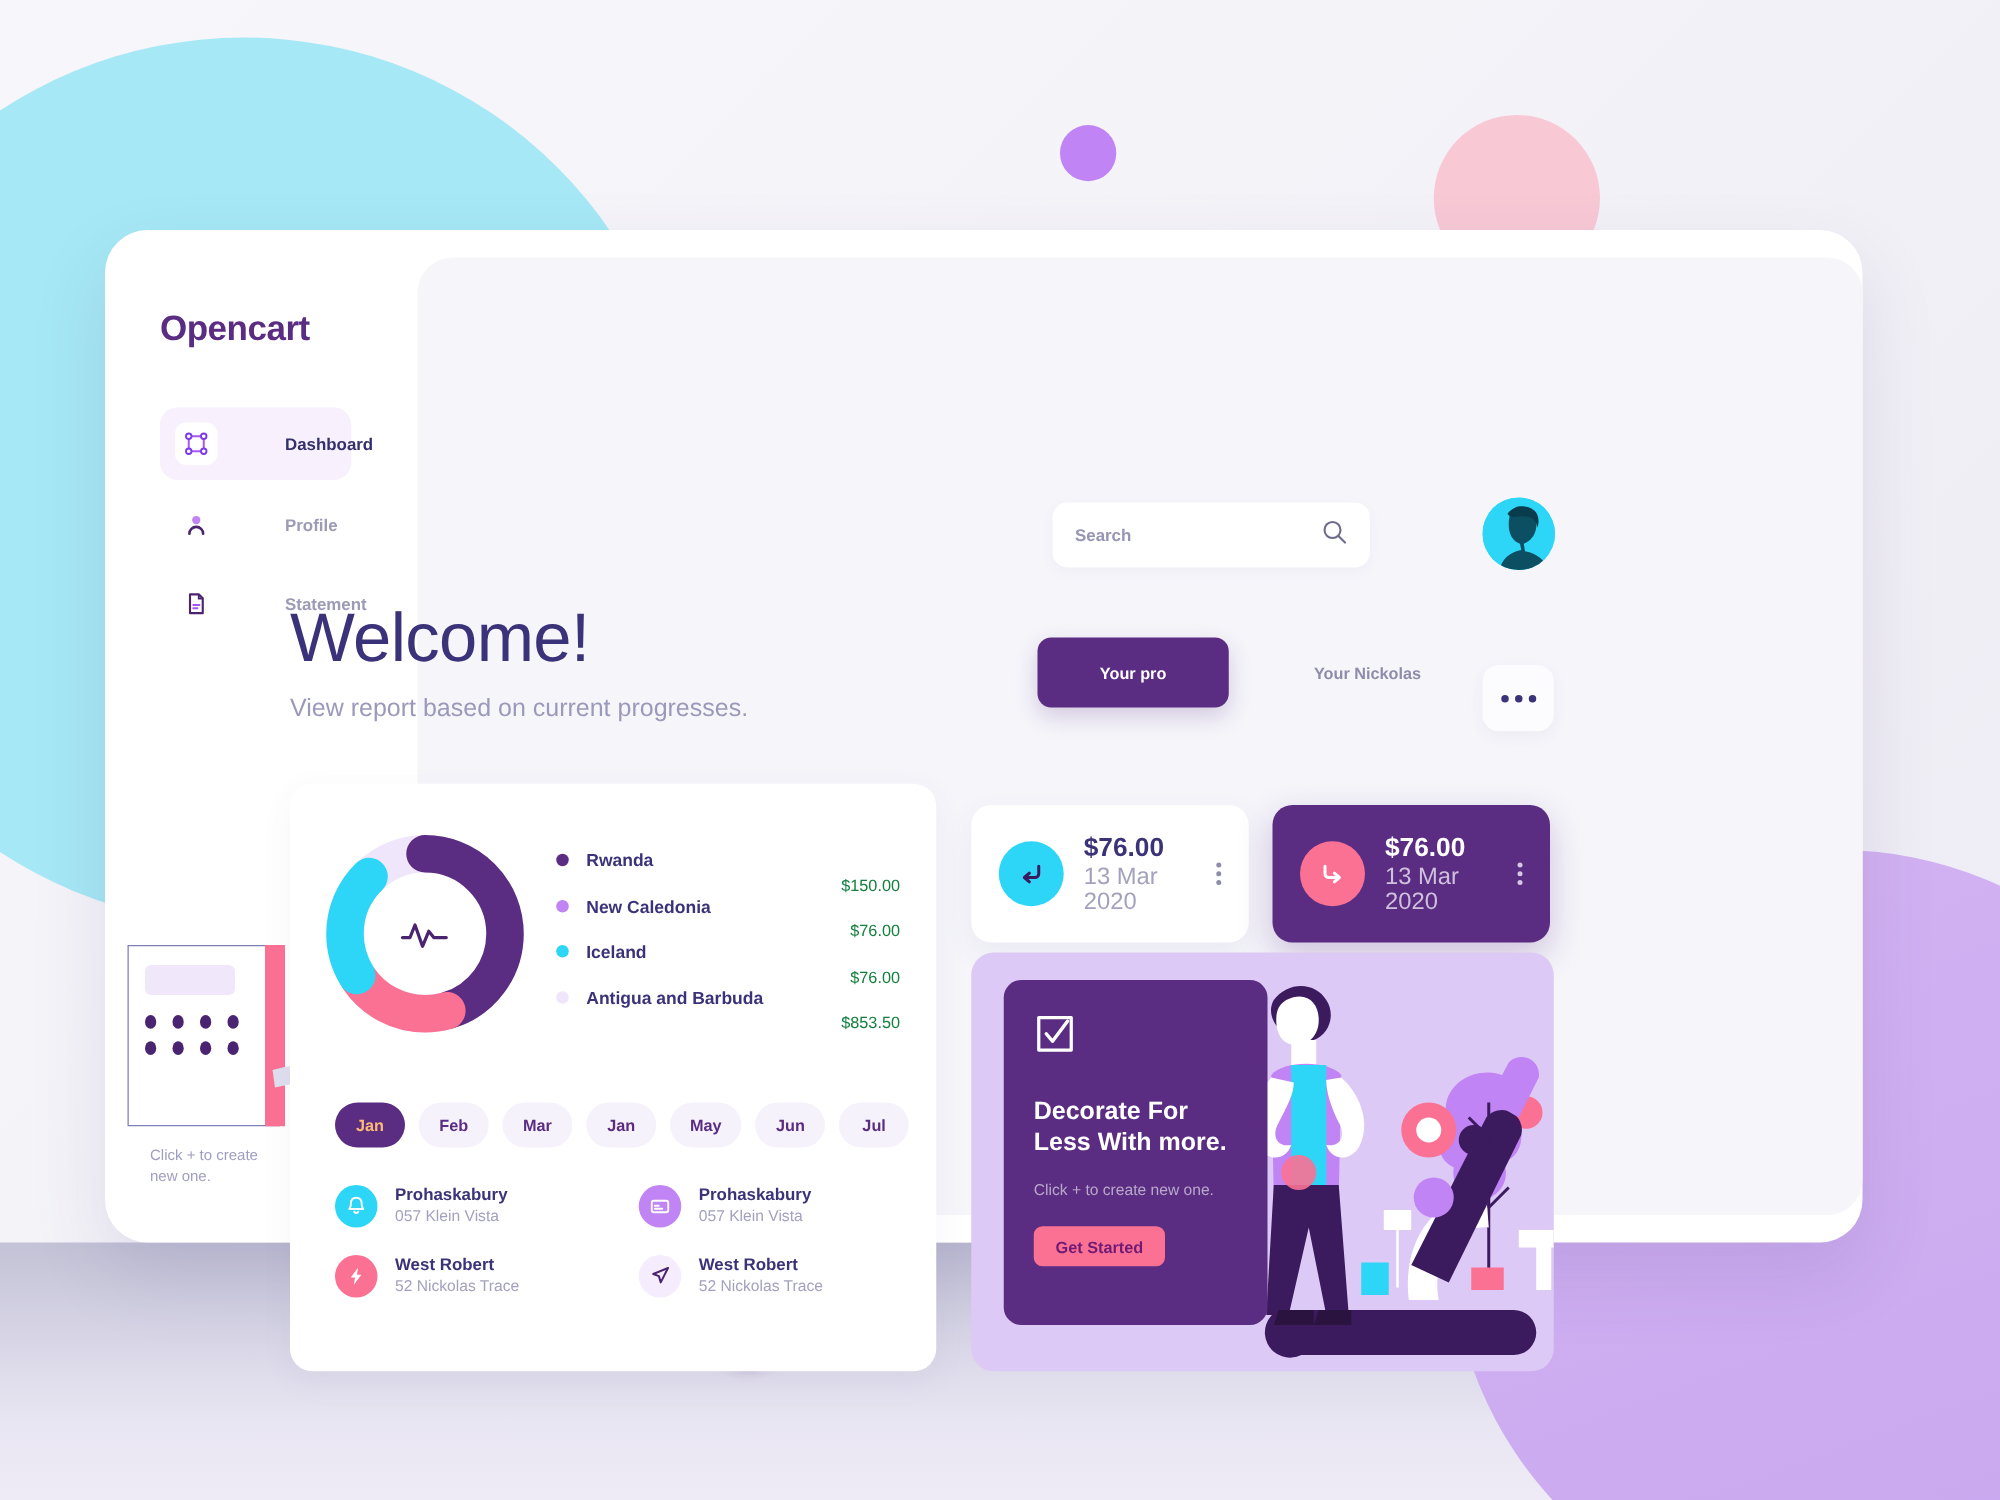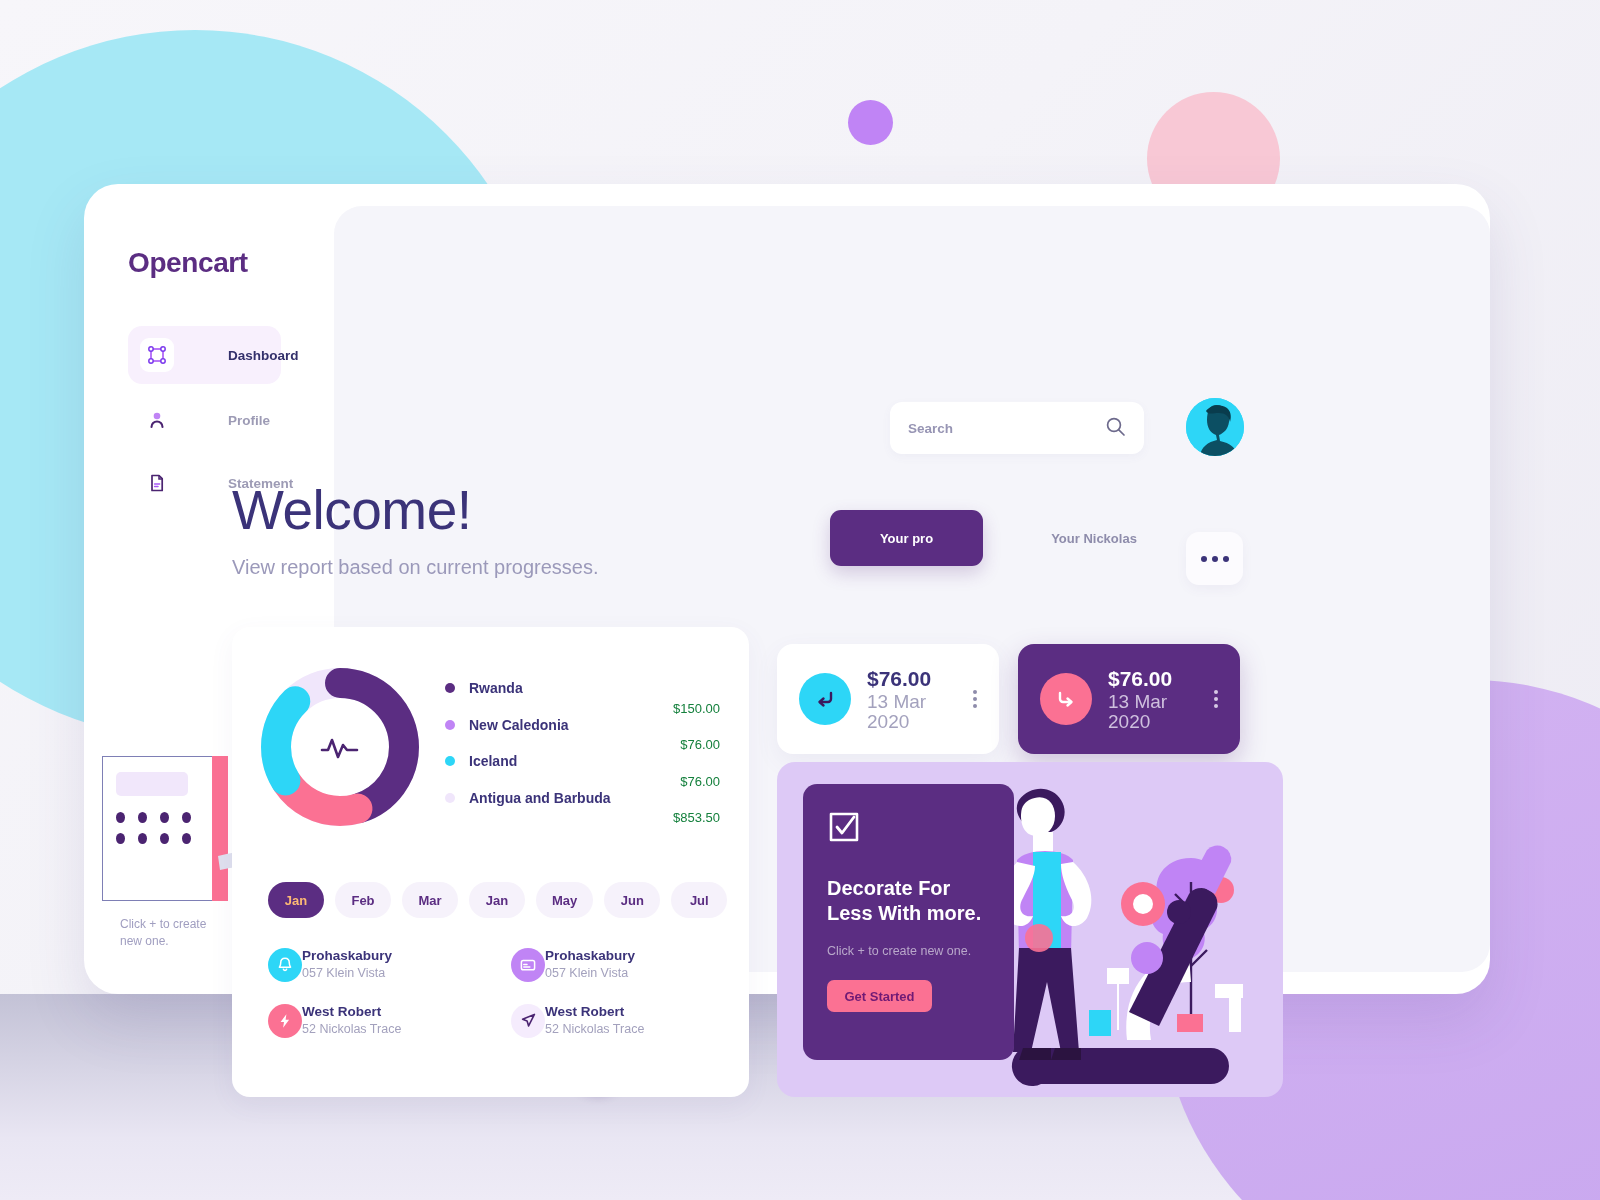--- a/index.html
+++ b/index.html
@@ -74,21 +74,21 @@
   #illus-girl { position:absolute; left:104px; top:50px; width:130px; height:188px; }
 
   
   #main {
     position:absolute; left:250px; top:22px; width:1156px; height:766px;
     background:#f5f5fa; border-radius:28px 28px 28px 28px;
   }
 
   
   #search-box {
-    position:absolute; left:806px; top:218px; width:254px; height:52px;
+    position:absolute; left:758px; top:218px; width:254px; height:52px;
     background:#ffffff; border-radius:12px; display:flex; align-items:center;
     padding:0 18px; box-shadow:0 3px 10px rgba(100,90,150,.05);
   }
   #search-input {
     border:0; outline:none; background:transparent; flex:1;
     font-family:"Liberation Sans", sans-serif; font-size:13.5px; color:#6d6a8c;
   }
   #search-input::placeholder { color:#9795b4; font-weight:bold; }
   #avatar {
     position:absolute; left:1102px; top:214px; width:58px; height:58px;
@@ -150,21 +150,21 @@
     background:#f6f2fb; color:#5b2d82; font-family:"Liberation Sans",sans-serif;
     font-size:13px; font-weight:bold; cursor:pointer;
   }
   .chip.active { background:#5b2d82; color:#fdba74; }
 
   
   #contacts {
     position:absolute; left:36px; top:320px; width:452px;
     display:grid; grid-template-columns:205px 205px; column-gap:38px; row-gap:21px;
   }
-  .contact { display:flex; align-items:center; }
+  .contact { display:flex; align-items:center; gap:14px; }
   .contact-ico {
     width:34px; height:34px; border-radius:50%; flex:0 0 34px;
     display:flex; align-items:center; justify-content:center;
   }
   .contact-name { font-size:13.5px; color:#3b3379; font-weight:bold; line-height:18px; }
   .contact-addr { font-size:12.5px; color:#a3a1bd; line-height:17px; }
 
   
   .tx-card {
     position:absolute; top:460px; width:222px; height:110px;
@@ -181,21 +181,21 @@
   #tx-in .tx-date    { color:#a3a1bd; }
   #tx-out .tx-amount { color:#ffffff; }
   #tx-out .tx-date   { color:#cfc0de; }
   .tx-dots { display:flex; flex-direction:column; gap:3px; cursor:pointer; }
   .tx-dots i { width:4px; height:4px; border-radius:50%; display:block; }
   #tx-in .tx-dots i  { background:#8e8cab; }
   #tx-out .tx-dots i { background:#d6c8e4; }
 
   
   #promo {
-    position:absolute; left:693px; top:578px; width:506px; height:335px;
+    position:absolute; left:693px; top:578px; width:466px; height:335px;
     background:#ddc9f6; border-radius:18px; overflow:hidden;
   }
   #promo-inner {
     position:absolute; left:26px; top:22px; width:211px; height:276px;
     background:#5b2d82; border-radius:14px; padding:26px 24px;
   }
   #promo-head {
     margin-top:28px; font-size:20px; line-height:25px; color:#ffffff; font-weight:bold;
   }
   #promo-sub { margin-top:17px; font-size:12.5px; line-height:17px; color:#b9a8ca; }

